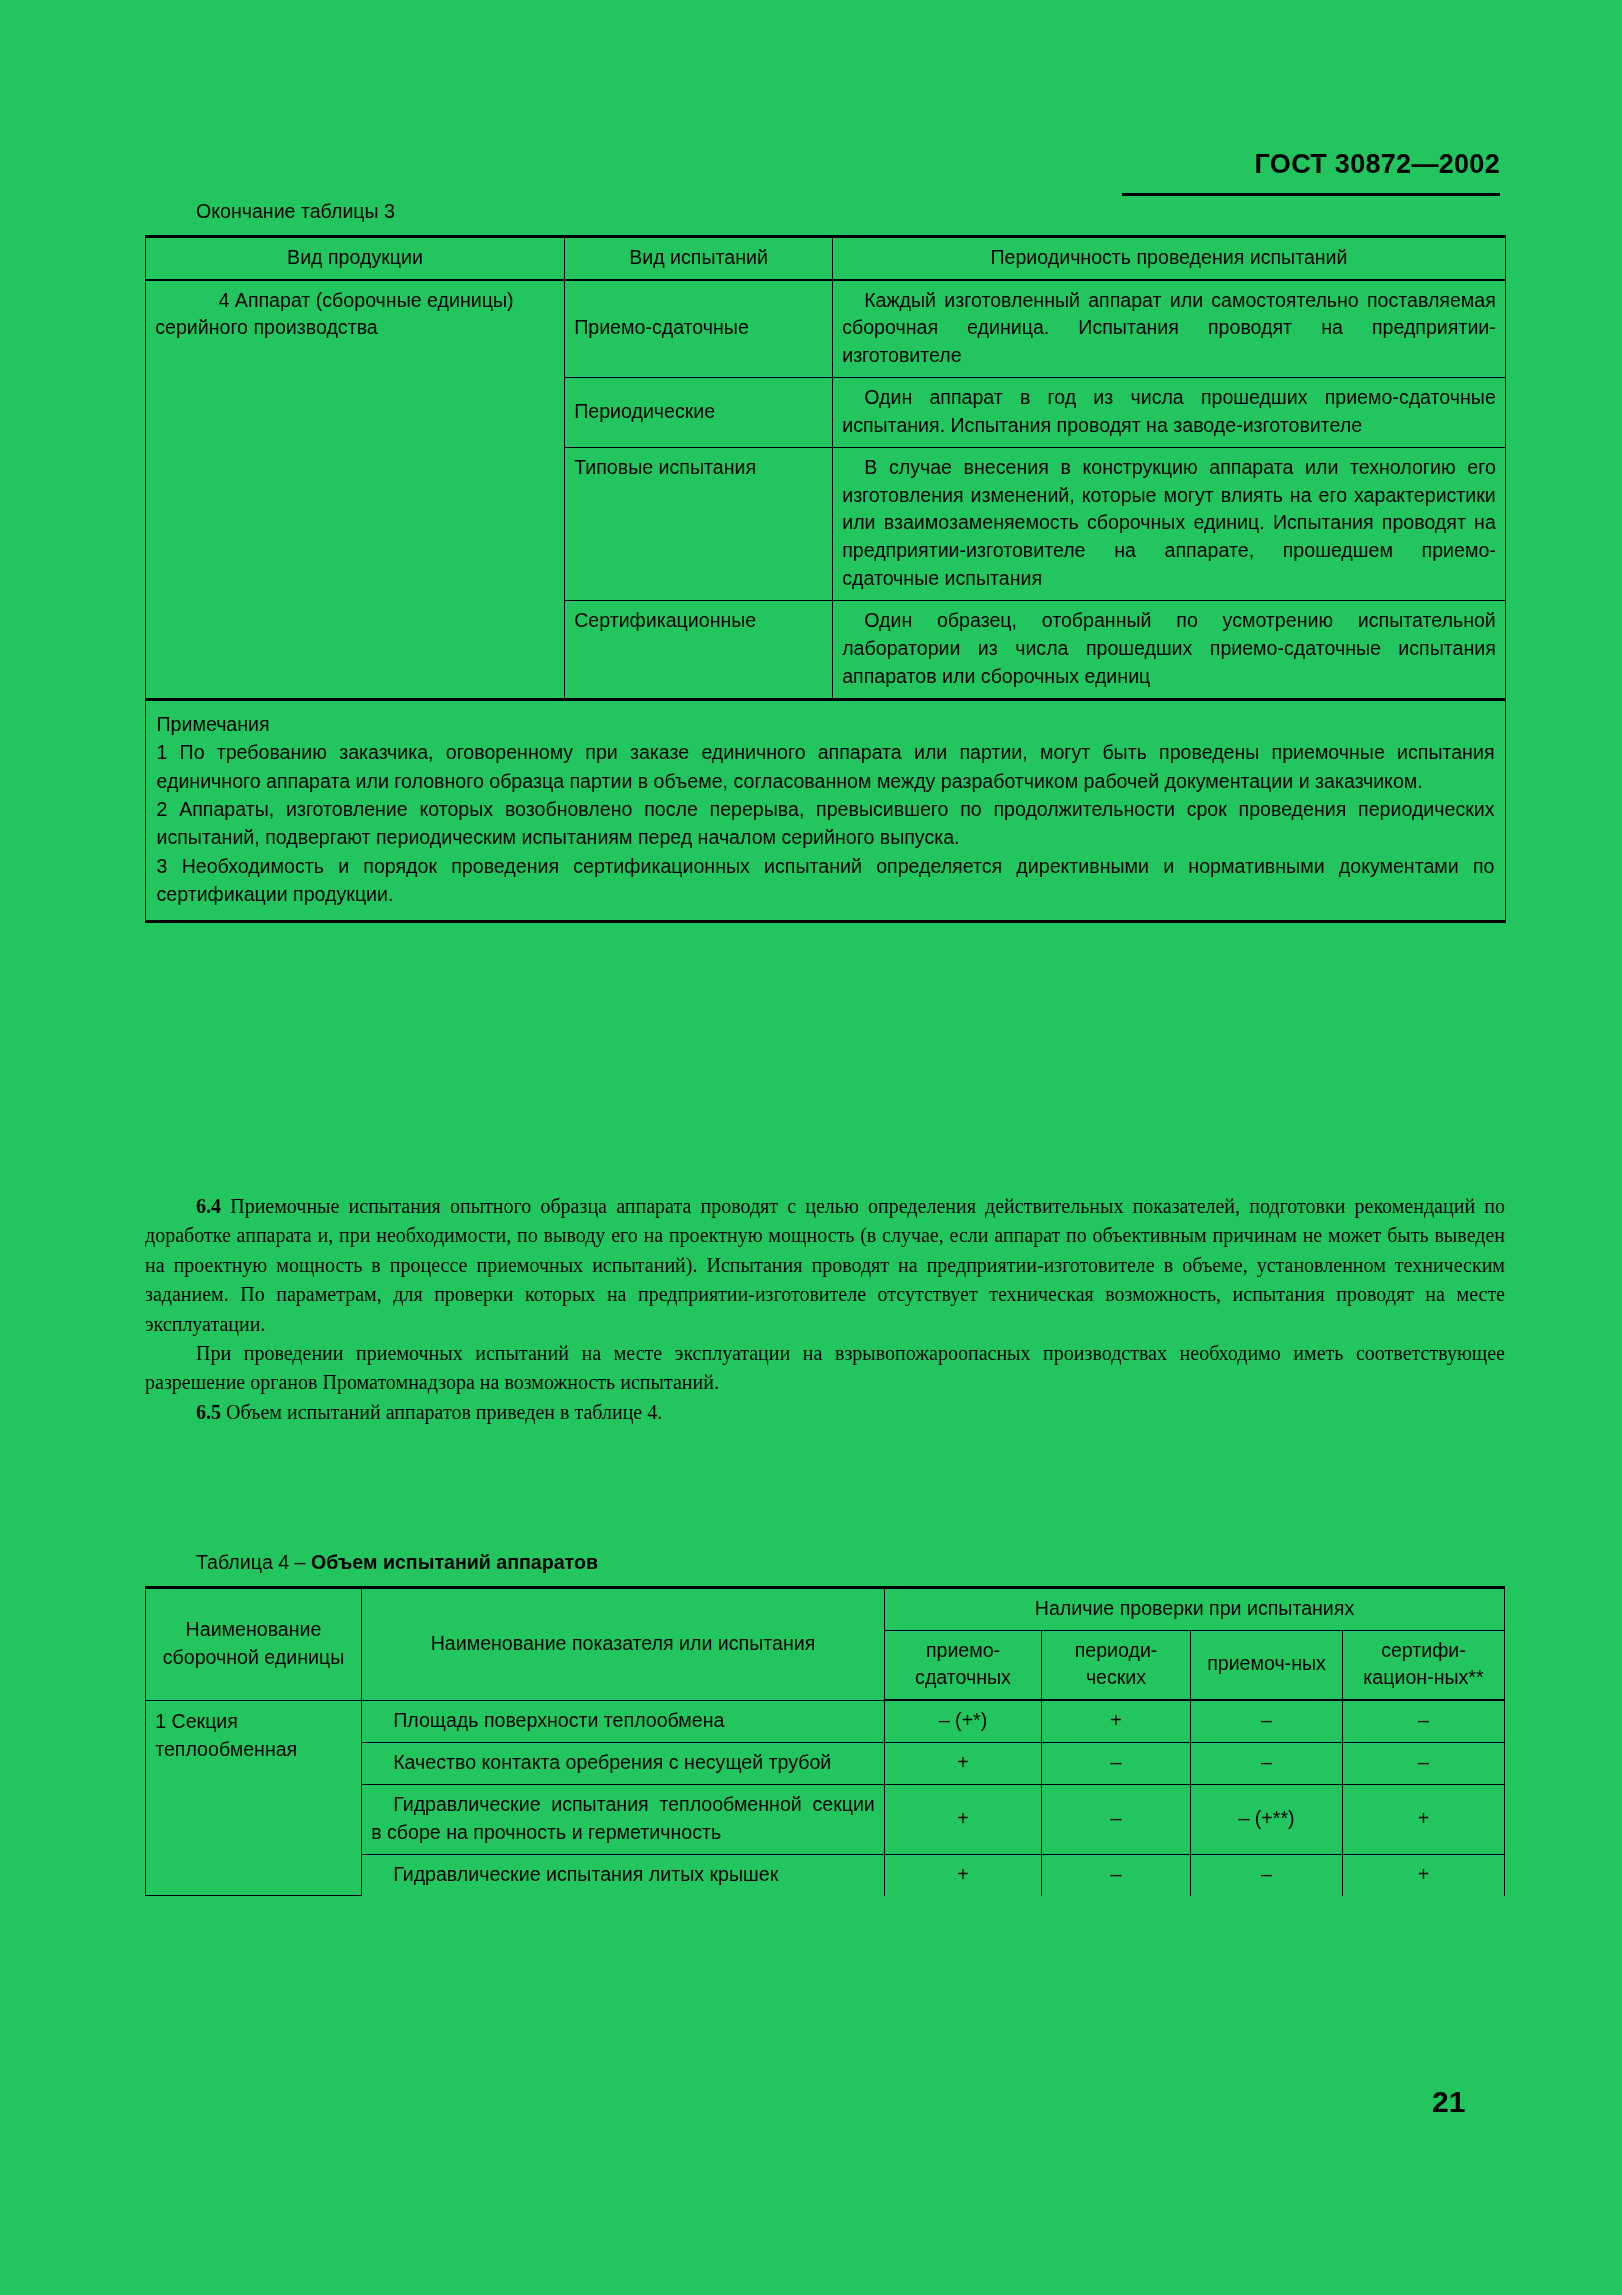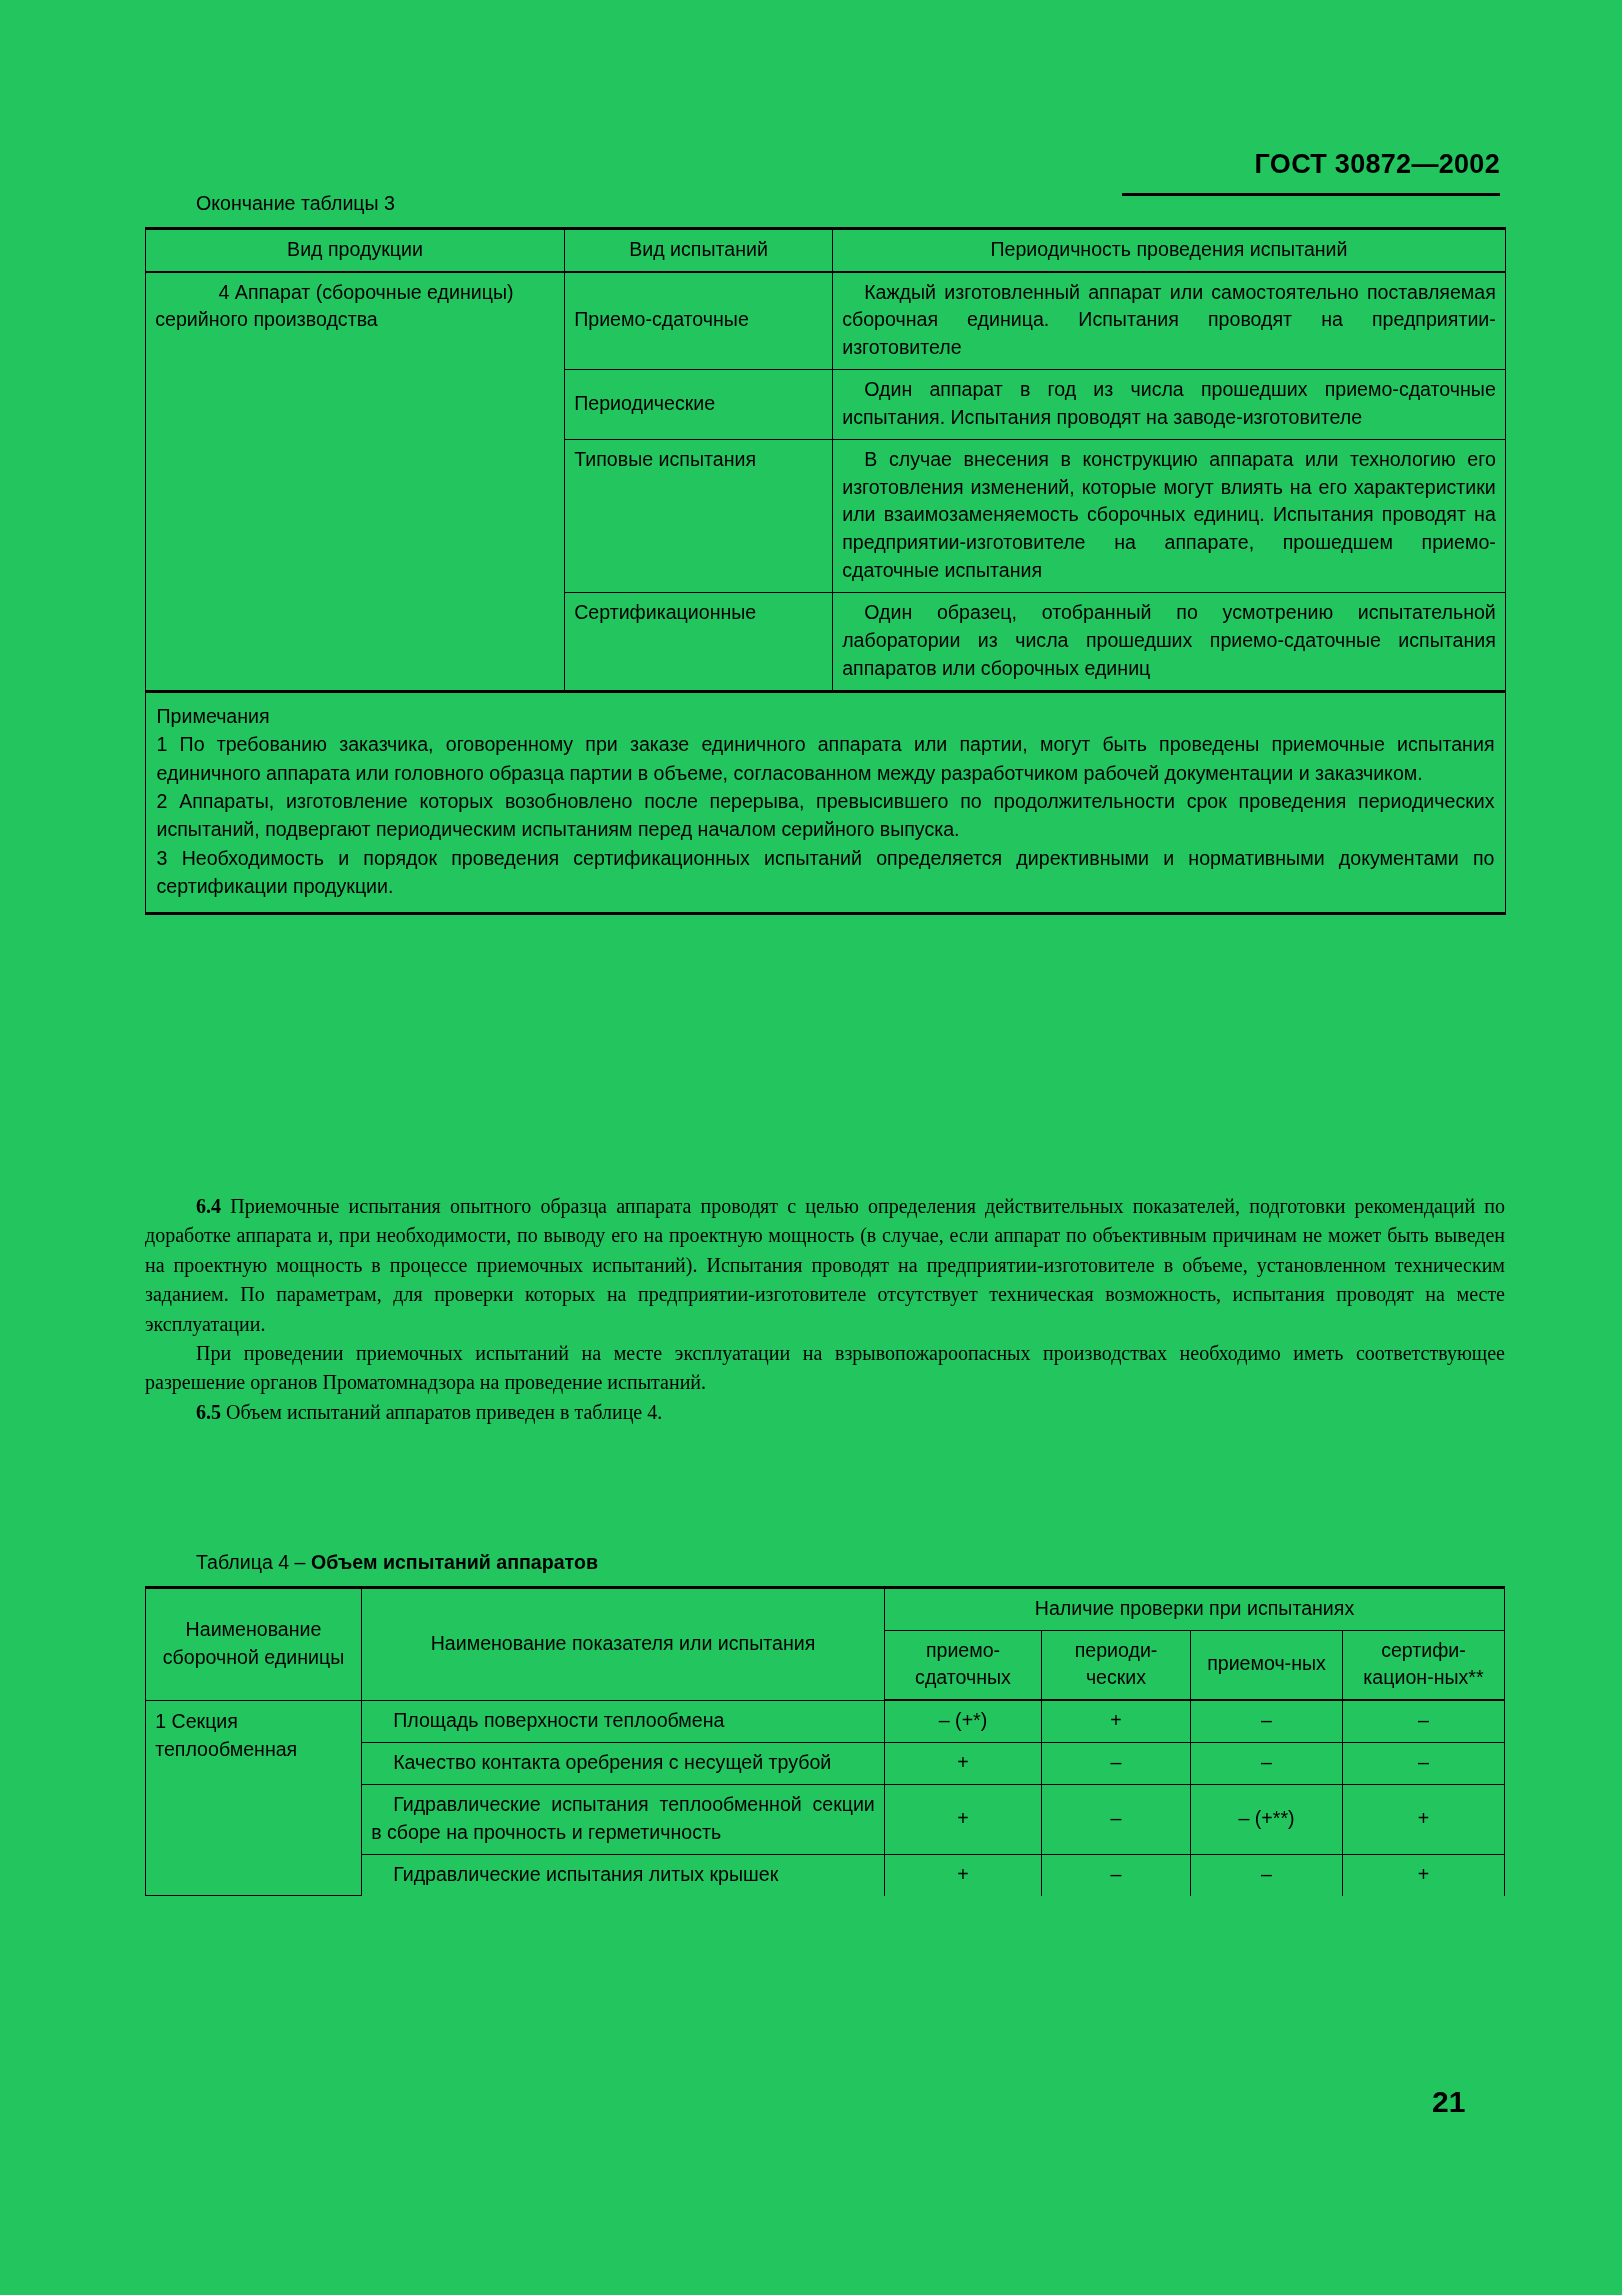--- a/index.html
+++ b/index.html
@@ -142,21 +142,21 @@
   }
 </style>
 </head>
 <body>
 
 <div class="page">
 
   <div class="doc-header">ГОСТ 30872—2002</div>
   <div class="header-rule"></div>
 
-  <div class="content" style="top:192px;">
+  <div class="content" style="top:200px;">
 
     <div class="table-caption">Окончание таблицы 3</div>
 
     <table class="gost t3">
       <colgroup>
           <col class="c1">
           <col class="c2">
           <col class="c3">
         </colgroup>
       <tbody>
@@ -195,21 +195,21 @@
             <p>3 Необходимость и порядок проведения сертификационных испытаний определяется директивными и нормативными документами по сертификации продукции.</p>
           </td>
         </tr>
       </tbody>
     </table>
   </div>
 
   <div class="content" style="top:1192px;font-family:Liberation Serif, serif;">
     <p class="body-text ind"><span class="num">6.4</span> <span>Приемочные испытания опытного образца аппарата проводят с целью определения действительных показателей, подготовки рекомендаций по доработке аппарата и, при необходимости, по выводу его на проектную мощность (в случае, если аппарат по объективным причинам не может быть выведен на проектную мощность в процессе приемочных испытаний). Испытания проводят на предприятии-изготовителе в объеме, установленном техническим заданием. По параметрам, для проверки которых на предприятии-изготовителе отсутствует техническая возможность, испытания проводят на месте эксплуатации.</span></p>
 
-    <p class="body-text ind">При проведении приемочных испытаний на месте эксплуатации на взрывопожароопасных производствах необходимо иметь соответствующее разрешение органов Проматомнадзора на проведение испытаний.</p>
+    <p class="body-text ind">При проведении приемочных испытаний на месте эксплуатации на взрывопожароопасных производствах необходимо иметь соответствующее разрешение органов Проматомнадзора на возможность испытаний.</p>
 
     <p class="body-text ind"><span class="num">6.5</span> <span>Объем испытаний аппаратов приведен в таблице 4.</span></p>
   </div>
 
   <div class="content" style="top:1551px;">
 
     <div class="table-caption tbl4"><span>Таблица 4 – </span><b>Объем испытаний аппаратов</b></div>
 
     <table class="gost t4">
       <colgroup>

